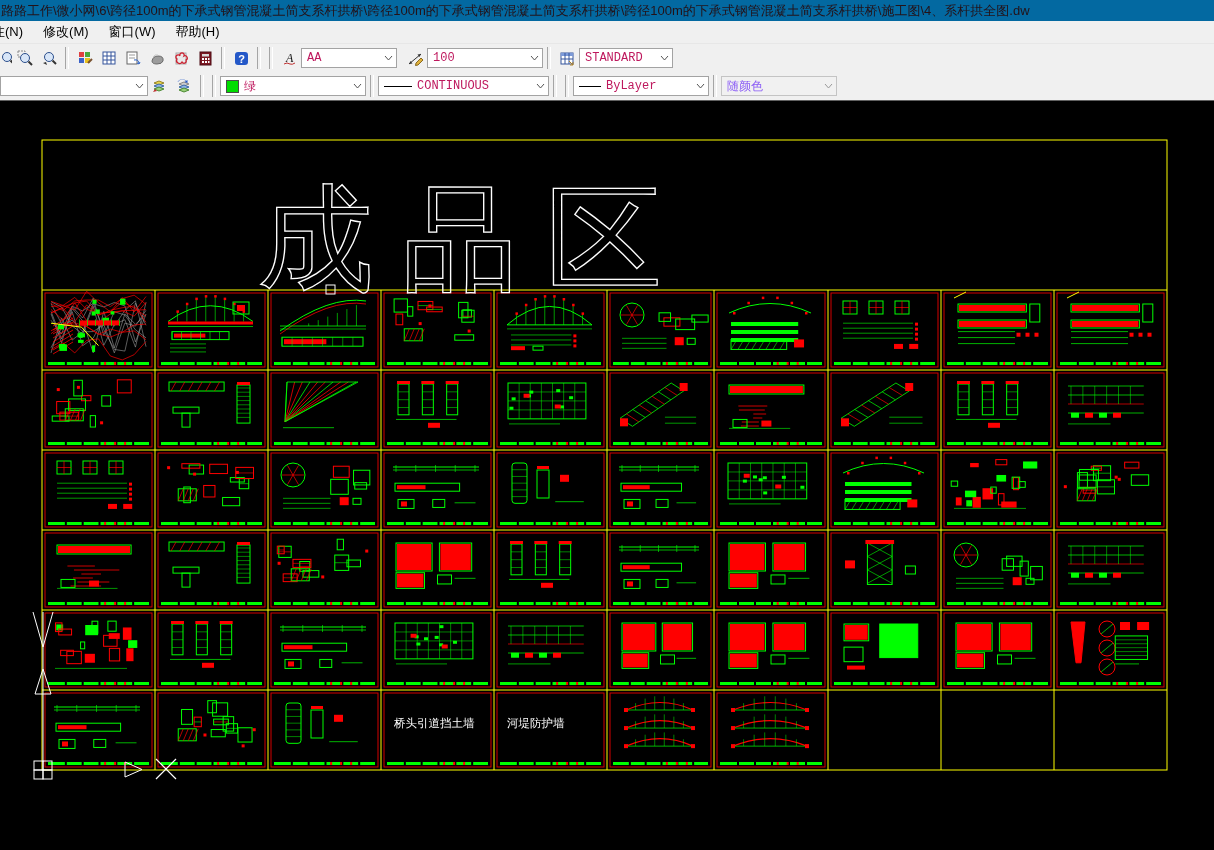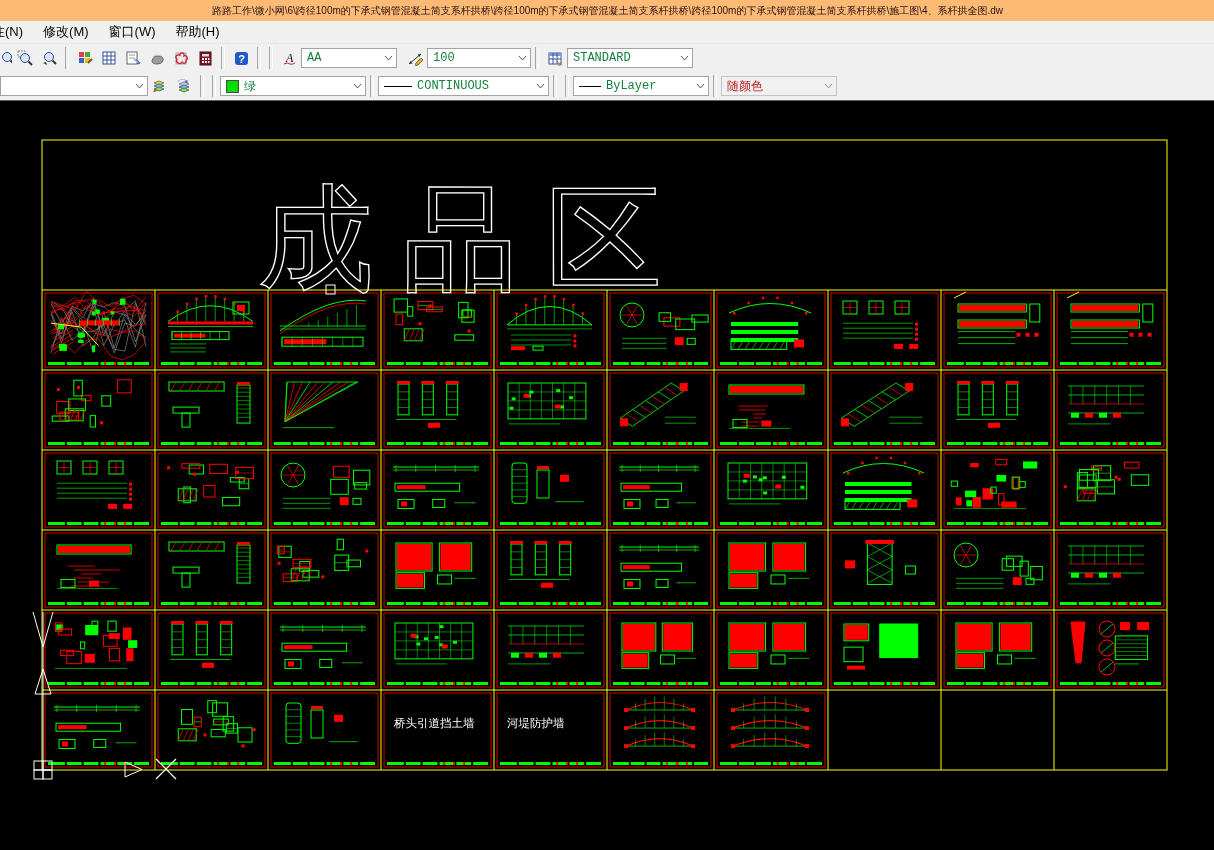--- a/index.html
+++ b/index.html
@@ -1,38 +1,38 @@
 <!DOCTYPE html>
 <html><head>
 <meta charset="utf-8">
 <style>
   html,body{margin:0;padding:0;}
   body{width:1214px;height:850px;overflow:hidden;background:#000;
        font-family:"Liberation Sans",sans-serif;}
-  .titlebar{height:21px;background:#fdba74;color:#241218;font-size:10px;
-            line-height:21px;white-space:nowrap;overflow:hidden;padding-left:1px;text-align:center;}
+  .titlebar{height:21px;background:#0369a1;color:#241218;font-size:13px;
+            line-height:21px;white-space:nowrap;overflow:hidden;padding-left:1px;}
   .menubar{height:22px;background:#f0f0f0;display:flex;align-items:center;
            font-size:13px;color:#000;}
   .menu-item{padding:0 10px;cursor:default;}
   .menu-item:first-child{margin-left:-31px;}
   .toolbar{height:28px;background:#f0f0f0;display:flex;align-items:center;}
   #tb1{border-top:1px solid #e7e7e7;}
   .tbtn{width:22px;height:22px;display:flex;align-items:center;justify-content:center;
         margin:0 1px;flex:none;}
   .cut{width:12px;overflow:hidden;justify-content:flex-end;margin-left:0;}
   .sep{width:2px;height:22px;border-left:1px solid #a5a5a5;border-right:1px solid #fff;
        margin:0 4px;flex:none;}
   .gap{width:6px;flex:none;}
   .combo{height:20px;background:#fff;border:1px solid #a3a3a3;display:flex;
          align-items:center;padding:0 3px 0 5px;box-sizing:border-box;flex:none;
-         font-size:12px;color:#15803d;}
+         font-size:12px;color:#be185d;}
   .combo .val{flex:1;white-space:nowrap;overflow:hidden;
               font-family:"Liberation Mono",monospace;font-size:12px;}
   .combo .cjk{font-family:"Liberation Sans",sans-serif;font-size:12px;}
-  .combo.disabled{background:#f1f1f1;border-color:#c4c4c4;color:#b91c1c;}
+  .combo.disabled{background:#f1f1f1;border-color:#c4c4c4;color:#8b5cf6;}
   .swatch{width:11px;height:11px;background:#00dc00;border:1px solid #4a4a4a;
           margin-right:5px;flex:none;}
   .ltline{width:28px;height:0;border-top:1px solid #000;margin-right:5px;flex:none;}
   .ltline.short{width:22px;}
   .carrow{flex:none;margin-left:2px;}
   .canvas{position:relative;width:1214px;height:751px;background:#000;
           border-top:1px solid #616161;box-sizing:border-box;cursor:crosshair;}
   .canvas svg{position:absolute;left:0;top:0;}
 </style>
 </head>
@@ -144,38 +144,38 @@
   </div>
   <div class="gap"></div>
   <div class="tbtn">
     <svg width="17" height="17">
         <line x1="2" y1="14" x2="14" y2="4" stroke="#333"></line>
         <path d="M2,14 l3.5,-0.5 -2,-2.5 z" fill="#333"></path>
         <path d="M14,4 l-3.5,0.5 2,2.5 z" fill="#333"></path>
         <path d="M9,13 l5,-5 2,2 -5,5 -2.5,0.5 z" fill="#e0b23c" stroke="#8a6a20"></path>
       </svg>
   </div>
-  <div class="combo" style="width:104px">
+  <div class="combo" style="width:116px">
     <span class="val">100</span>
     <svg class="carrow" width="9" height="8">
         <polyline points="1,2 4.5,6 8,2" fill="none" stroke="#555"></polyline>
       </svg>
   </div>
   <div class="sep"></div>
   <div class="tbtn">
     <svg width="17" height="17">
         <rect x="2" y="3" width="12" height="11" fill="#fff" stroke="#34549c"></rect>
         <rect x="2" y="3" width="12" height="3" fill="#7c9ad8"></rect>
         <line x1="2" y1="9" x2="14" y2="9" stroke="#34549c"></line>
         <line x1="6" y1="3" x2="6" y2="14" stroke="#34549c"></line>
         <line x1="10" y1="3" x2="10" y2="14" stroke="#34549c"></line>
         <path d="M10,11 l4,4 m0,-3 v3 h-3" stroke="#b08020" fill="none"></path>
       </svg>
   </div>
-  <div class="combo" style="width:126px">
+  <div class="combo" style="width:94px">
     <span class="val">STANDARD</span>
     <svg class="carrow" width="9" height="8">
         <polyline points="1,2 4.5,6 8,2" fill="none" stroke="#555"></polyline>
       </svg>
   </div>
 </div>
 
 <div class="toolbar" id="tb2">
   <div class="combo" style="width:148px;margin-left:0">
     <span class="val"></span>

